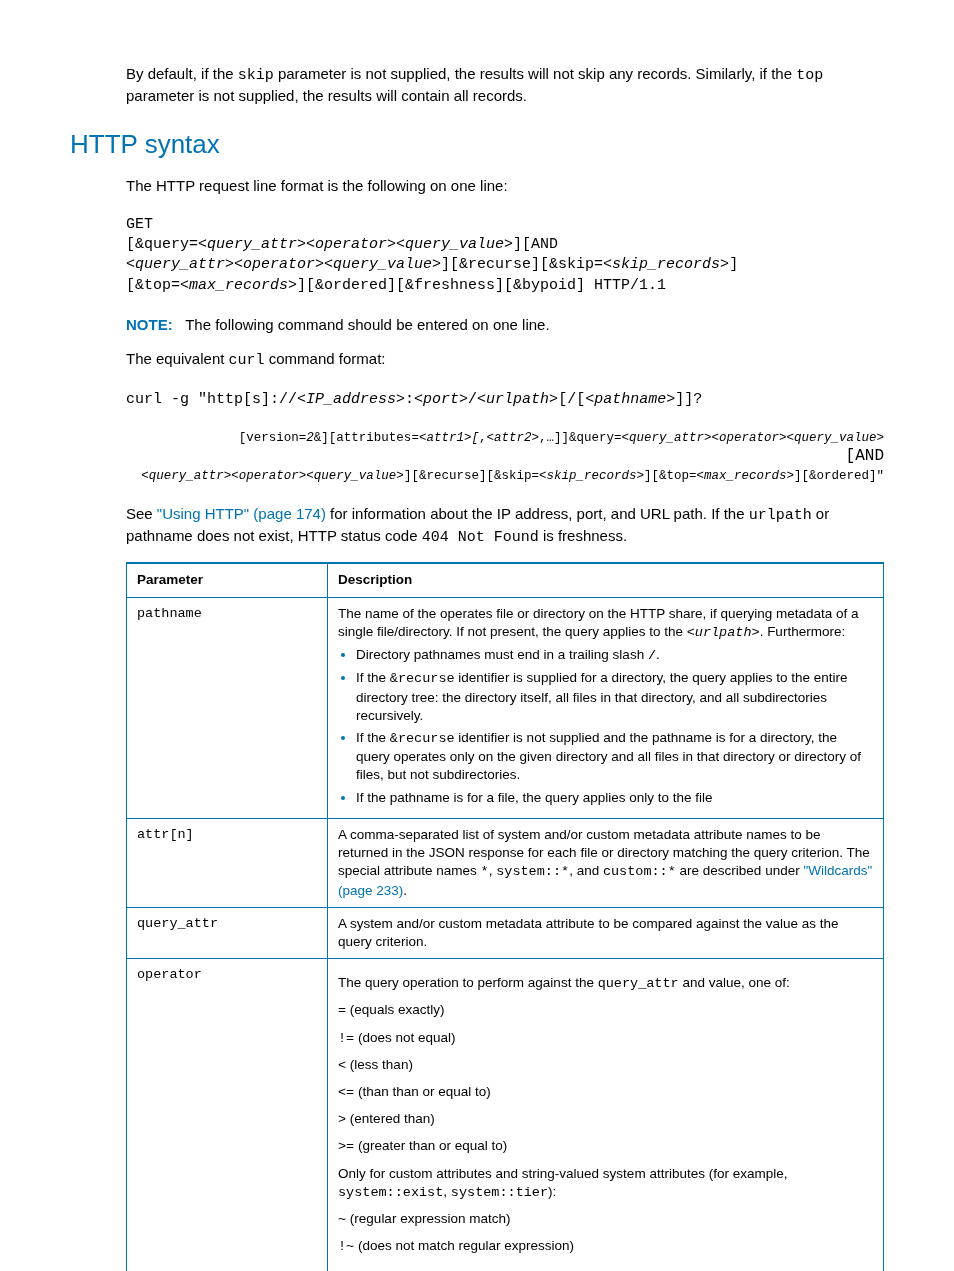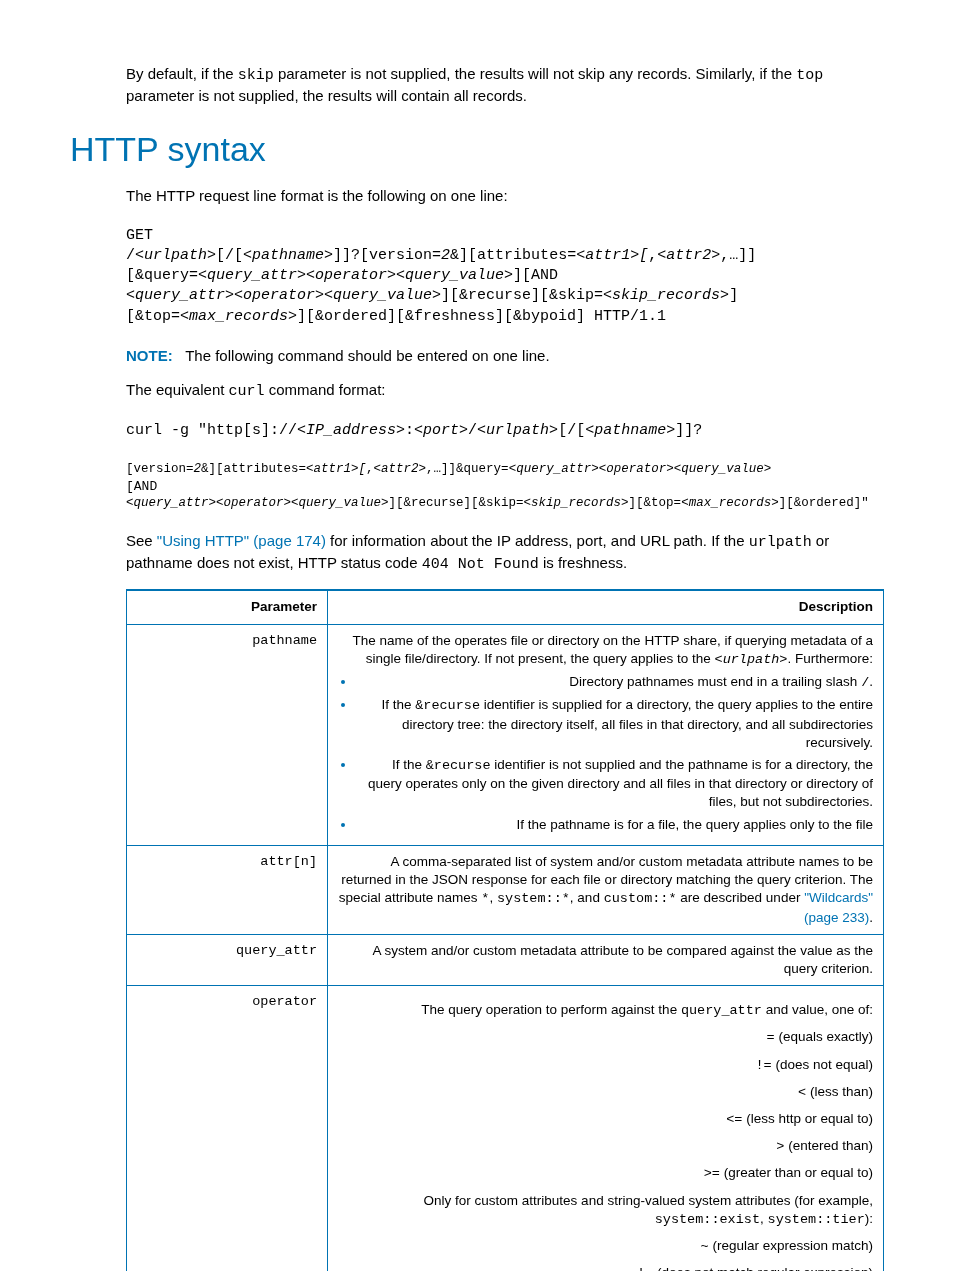--- a/index.html
+++ b/index.html
@@ -11,88 +11,87 @@
     width: 954px;
     box-sizing: border-box;
     line-height: 1.35;
   }
   .indent { margin-left: 56px; }
   .mono { font-family: "Courier New", monospace; }
   .italmono { font-family: "Courier New", monospace; font-style: italic; }
   h2.section {
     font-family: Arial, Helvetica, sans-serif;
     font-weight: 300;
-    font-size: 34px;
+    font-size: 26px;
     color: #0073b3;
     margin: 20px 0 8px 0;
   }
   p { margin: 14px 0; }
   .note-label { color: #0073b3; font-weight: bold; }
   a.link { color: #0073b3; text-decoration: none; }
   table.params {
     border-collapse: collapse;
     width: 100%;
     margin-top: 12px;
     font-size: 13.5px;
   }
   table.params th, table.params td {
     border: 1px solid #0073b3;
     padding: 7px 10px;
-    text-align: right;
+    text-align: left;
     vertical-align: top;
   }
   table.params th {
     border-top: 2px solid #0073b3;
     font-weight: bold;
   }
   ul.bullets { margin: 4px 0; padding-left: 18px; }
   ul.bullets li { margin: 4px 0; }
   ul.bullets li::marker { color: #0073b3; }
   .oplist p { margin: 8px 0; }
   .footer { margin-top: 40px; font-size: 12.5px; }
   .codeblock { margin: 19px 0; line-height: 1.35; font-family: "Courier New", monospace; }
-  .small { font-size: 12.5px; }
+  .small { font-size: 12.5px; text-align: right; }
 </style>
 </head>
 <body>
 
 <div class="indent">
   <p>
     <span>By default, if the </span><span class="mono">skip</span><span> parameter is not supplied, the results will not skip any records. Similarly, if the </span><span class="mono">top</span><span> parameter is not supplied, the results will contain all records.</span>
   </p>
 </div>
 
 <h2 class="section">HTTP syntax</h2>
 
 <div class="indent">
   <p>The HTTP request line format is the following on one line:</p>
 
   <div class="codeblock">
     <div><span>GET</span></div>
-    <div><span>/</span><span class="italmono">&lt;urlpath&gt;</span><span>[/[</span><span class="italmono">&lt;pathname&gt;</span><span>]]?[version=</span><span class="italmono">2</span><span>&amp;][attributes=</span><span class="italmono">&lt;attr1&gt;[</span><span>,</span><span class="italmono">&lt;attr2&gt;</span><span>,…]]</span></div>
     <div><span>[&amp;query=</span><span class="italmono">&lt;query_attr&gt;&lt;operator&gt;&lt;query_value&gt;</span><span>][AND</span></div>
     <div><span class="italmono">&lt;query_attr&gt;&lt;operator&gt;&lt;query_value&gt;</span><span>][&amp;recurse][&amp;skip=</span><span class="italmono">&lt;skip_records&gt;</span><span>]</span></div>
     <div><span>[&amp;top=</span><span class="italmono">&lt;max_records&gt;</span><span>][&amp;ordered][&amp;freshness][&amp;bypoid] HTTP/1.1</span></div>
   </div>
 
   <p>
     <span class="note-label">NOTE:</span>&nbsp;&nbsp;&nbsp;<span>The following command should be entered on one line.</span>
   </p>
 
   <p>
     <span>The equivalent </span><span class="mono">curl</span><span> command format:</span>
   </p>
 
   <div class="codeblock">
     <span>curl -g "http[s]://</span><span class="italmono">&lt;IP_address&gt;</span><span>:</span><span class="italmono">&lt;port&gt;</span><span>/</span><span class="italmono">&lt;urlpath&gt;</span><span>[/[</span><span class="italmono">&lt;pathname&gt;</span><span>]]?</span>
   </div>
 
   <div class="codeblock small" style="margin-top:14px;">
     <div><span>[version=</span><span class="italmono">2</span><span>&amp;][attributes=</span><span class="italmono">&lt;attr1&gt;[</span><span>,</span><span class="italmono">&lt;attr2&gt;</span><span>,…]]&amp;query=</span><span class="italmono">&lt;query_attr&gt;&lt;operator&gt;&lt;query_value&gt;</span></div>
-    <div style="font-size:13px;"><span>[AND</span></div>
+    <div style="font-size:16px;"><span>[AND</span></div>
     <div><span class="italmono">&lt;query_attr&gt;&lt;operator&gt;&lt;query_value&gt;</span><span>][&amp;recurse][&amp;skip=</span><span class="italmono">&lt;skip_records&gt;</span><span>][&amp;top=</span><span class="italmono">&lt;max_records&gt;</span><span>][&amp;ordered]"</span></div>
   </div>
 
   <p>
     <span>See </span><a class="link">"Using HTTP" (page 174)</a><span> for information about the IP address, port, and URL path. If the </span><span class="mono">urlpath</span><span> or pathname does not exist, HTTP status code </span><span class="mono">404 Not Found</span><span> is freshness.</span>
   </p>
 
   <table class="params">
     <tbody>
         <tr>
@@ -121,21 +120,21 @@
       <td class="mono">query_attr</td>
       <td>A system and/or custom metadata attribute to be compared against the value as the query criterion.</td>
     </tr>
     <tr>
       <td class="mono">operator</td>
       <td class="oplist">
         <p><span>The query operation to perform against the </span><span class="mono">query_attr</span><span> and value, one of:</span></p>
         <p><span class="mono">=</span><span> (equals exactly)</span></p>
         <p><span class="mono">!=</span><span> (does not equal)</span></p>
         <p><span class="mono">&lt;</span><span> (less than)</span></p>
-        <p><span class="mono">&lt;=</span><span> (less http or equal to)</span></p>
+        <p><span class="mono">&lt;=</span><span> (than than or equal to)</span></p>
         <p><span class="mono">&gt;</span><span> (entered than)</span></p>
         <p><span class="mono">&gt;=</span><span> (greater than or equal to)</span></p>
         <p><span>Only for custom attributes and string-valued system attributes (for example, </span><span class="mono">system::exist</span><span>, </span><span class="mono">system::tier</span><span>):</span></p>
         <p><span class="mono">~</span><span> (regular expression match)</span></p>
         <p><span class="mono">!~</span><span> (does not match regular expression)</span></p>
       </td>
     </tr>
   </tbody>
     </table>
 </div>

